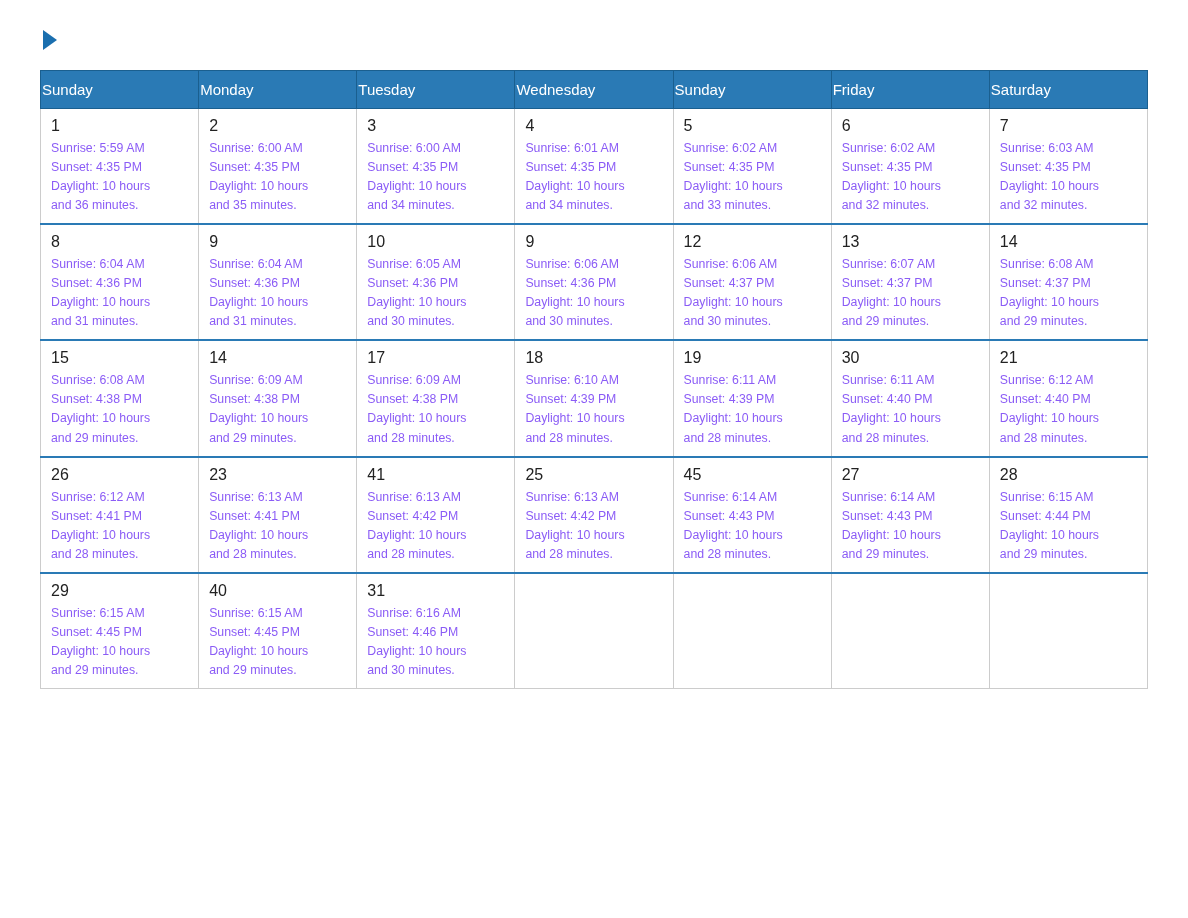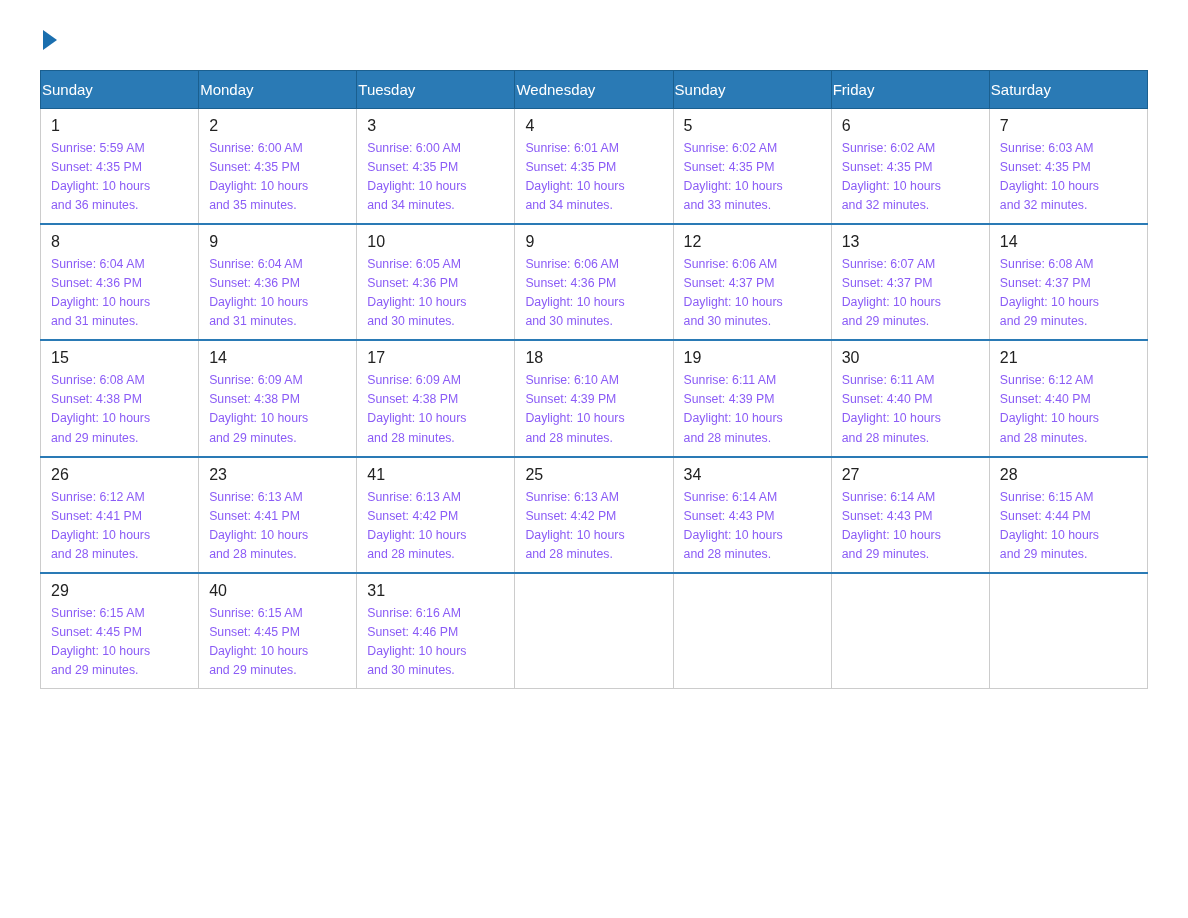--- a/index.html
+++ b/index.html
@@ -232,21 +232,21 @@
         </td>
         <td>
           <span class="day-num">41</span>
           <div class="day-info">Sunrise: 6:13 AM<br>Sunset: 4:42 PM<br>Daylight: 10 hours<br>and 28 minutes.</div>
         </td>
         <td>
           <span class="day-num">25</span>
           <div class="day-info">Sunrise: 6:13 AM<br>Sunset: 4:42 PM<br>Daylight: 10 hours<br>and 28 minutes.</div>
         </td>
         <td>
-          <span class="day-num">34</span>
+          <span class="day-num">45</span>
           <div class="day-info">Sunrise: 6:14 AM<br>Sunset: 4:43 PM<br>Daylight: 10 hours<br>and 28 minutes.</div>
         </td>
         <td>
           <span class="day-num">27</span>
           <div class="day-info">Sunrise: 6:14 AM<br>Sunset: 4:43 PM<br>Daylight: 10 hours<br>and 29 minutes.</div>
         </td>
         <td>
           <span class="day-num">28</span>
           <div class="day-info">Sunrise: 6:15 AM<br>Sunset: 4:44 PM<br>Daylight: 10 hours<br>and 29 minutes.</div>
         </td>

